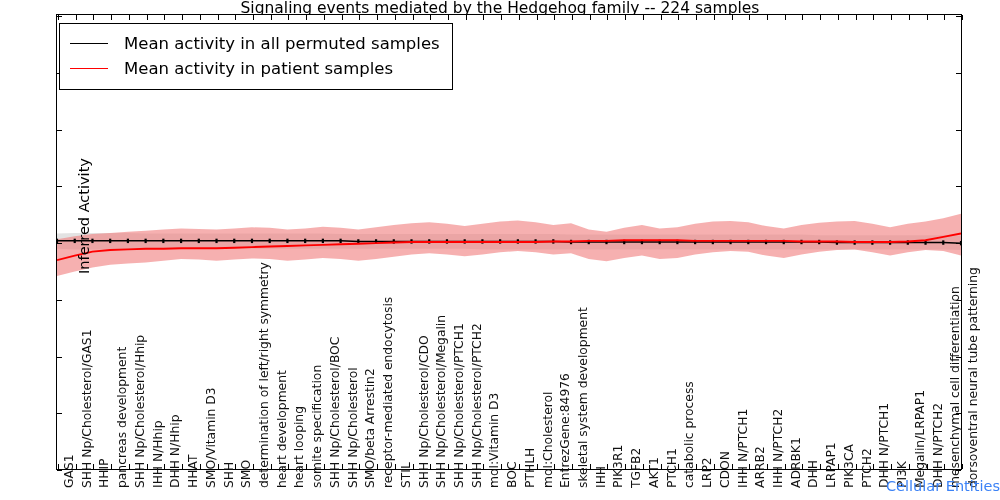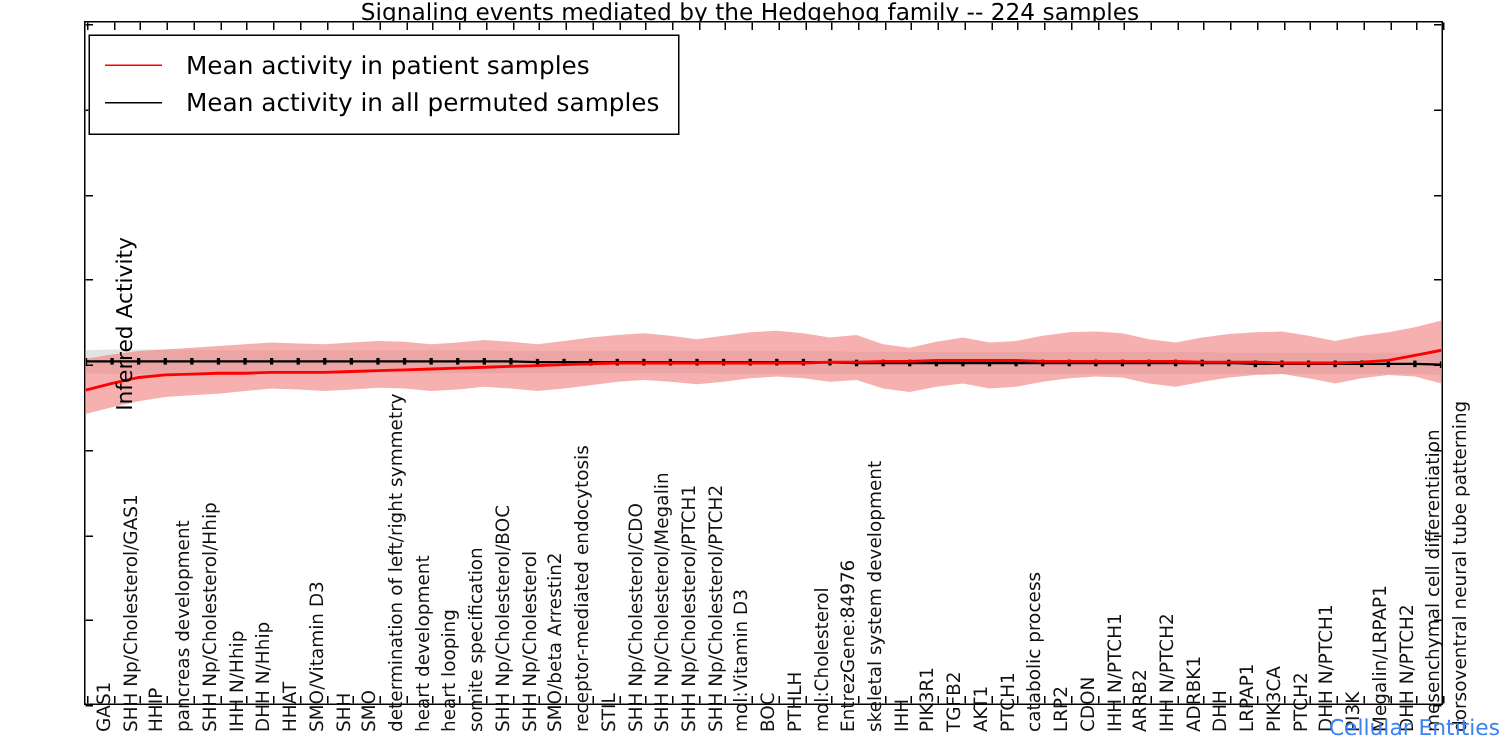--- a/index.html
+++ b/index.html
@@ -298,24 +298,24 @@
         <div class="xtickmark" style="left: 887.275px;"></div>
         <div class="xtickmark t" style="left: 887.275px;"></div>
         <div class="xtick" style="left: 910px;">dorsoventral neural tube patterning</div>
         <div class="xtickmark" style="left: 905px;"></div>
         <div class="xtickmark t" style="left: 905px;"></div>
       </div>
     <div class="ylabel">Inferred Activity</div>
 
     <div class="legend">
       <div class="lrow">
+        <span class="lline k"></span>
+        <span class="ltext">Mean activity in all permuted samples</span>
+      </div>
+      <div class="lrow">
         <span class="lline r"></span>
         <span class="ltext">Mean activity in patient samples</span>
       </div>
-      <div class="lrow">
-        <span class="lline k"></span>
-        <span class="ltext">Mean activity in all permuted samples</span>
-      </div>
     </div>
   </div>
 
   <div class="xlabel">Cellular Entities</div>
 </div>
 
 </body></html>

